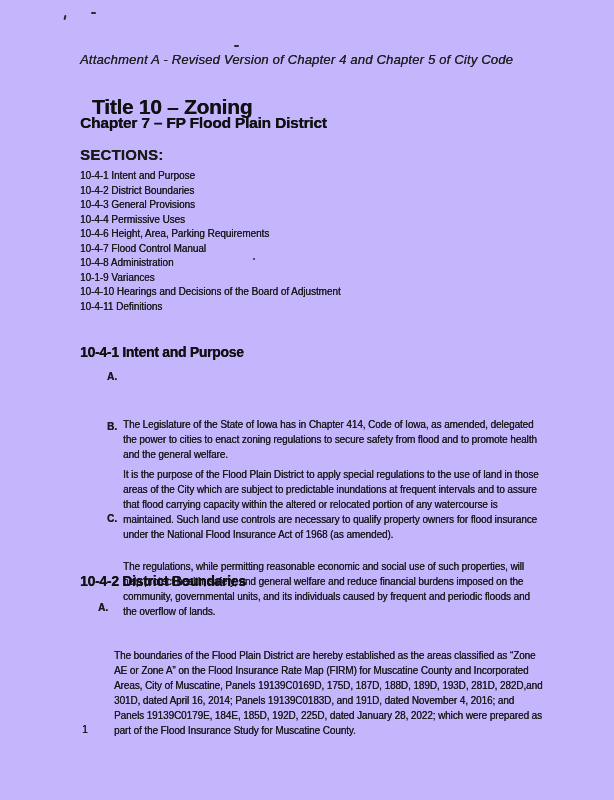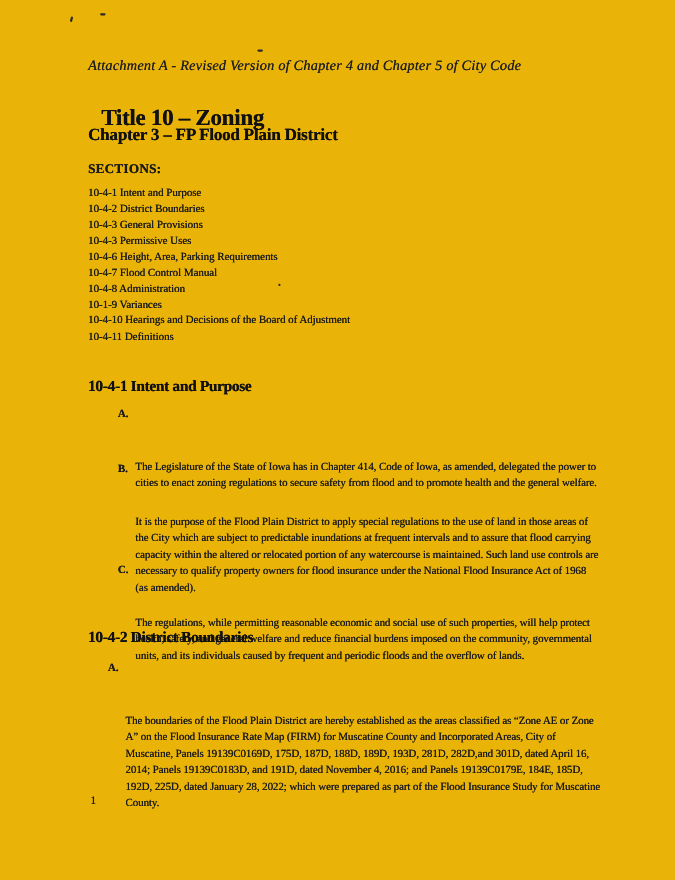--- a/index.html
+++ b/index.html
@@ -1,21 +1,21 @@
 <!DOCTYPE html>
 <html><head>
 <meta charset="utf-8">
 <style>
   html,body{margin:0;padding:0;background:#ffffff;}
   .page{
     position:relative;
     width:614px;height:800px;
-    background:#eab308;
+    background:#c4b5fd;
     color:#1b1b1b;
-    font-family:Liberation Serif, serif;
+    font-family:Liberation Sans, sans-serif;
     overflow:hidden;
     text-shadow:0.2px 0 0 currentColor; 
   }
   .abs{position:absolute;}
   .header-note{
     left:80px;top:52px;width:480px;
     font-style:italic;
     font-size:13px;
     letter-spacing:0.2px;
     color:#222;
@@ -25,21 +25,21 @@
     font-size:21px;font-weight:700;letter-spacing:-0.3px;
     color:#111;
   }
   .doc-subtitle{
     left:80px;top:114px;
     font-size:15.5px;font-weight:700;letter-spacing:-0.2px;
     color:#111;
   }
   .sections-label{
     left:80px;top:146px;
-    font-size:12px;font-weight:700;letter-spacing:0.2px;
+    font-size:15px;font-weight:700;letter-spacing:0.2px;
   }
   .toc{
     left:80px;top:169px;width:420px;
     font-size:10px;line-height:14.5px;letter-spacing:-0.05px;
   }
   .sec-heading{
     font-size:14px;font-weight:700;letter-spacing:-0.3px;color:#111;
   }
   .h-1{left:80px;top:344px;}
   .h-2{left:80px;top:573px;}
@@ -75,29 +75,29 @@
 <main class="page">
 
   <div class="abs artifact art-comma"></div>
   <div class="abs artifact art-dash1"></div>
   <div class="abs artifact art-dash2"></div>
   <div class="abs artifact art-dot"></div>
 
   <div class="abs header-note">Attachment A - Revised Version of Chapter 4 and Chapter 5 of City Code</div>
 
   <h1 class="abs doc-title" style="margin:12px;">Title 10 – Zoning</h1>
-  <h2 class="abs doc-subtitle" style="margin:0;">Chapter 3 – FP Flood Plain District</h2>
+  <h2 class="abs doc-subtitle" style="margin:0;">Chapter 7 – FP Flood Plain District</h2>
 
   <div class="abs sections-label">SECTIONS:</div>
 
   <div class="abs toc">
     <div>10-4-1 Intent and Purpose</div>
     <div>10-4-2 District Boundaries</div>
     <div>10-4-3 General Provisions</div>
-    <div>10-4-3 Permissive Uses</div>
+    <div>10-4-4 Permissive Uses</div>
     <div>10-4-6 Height, Area, Parking Requirements</div>
     <div>10-4-7 Flood Control Manual</div>
     <div>10-4-8 Administration</div>
     <div>10-1-9 Variances</div>
     <div>10-4-10 Hearings and Decisions of the Board of Adjustment</div>
     <div>10-4-11 Definitions</div>
   </div>
 
   <h3 class="abs sec-heading h-1" style="margin:0;">10-4-1 Intent and Purpose</h3>
 

